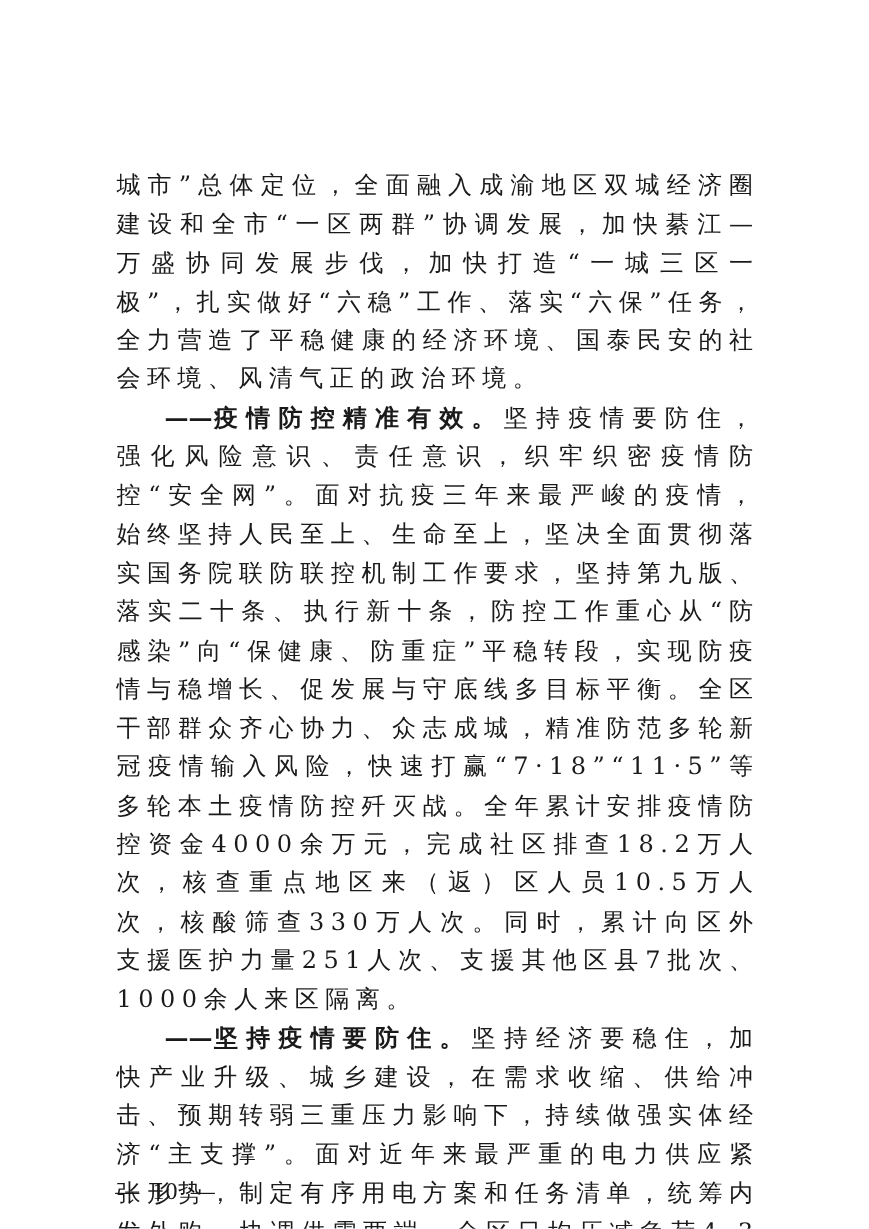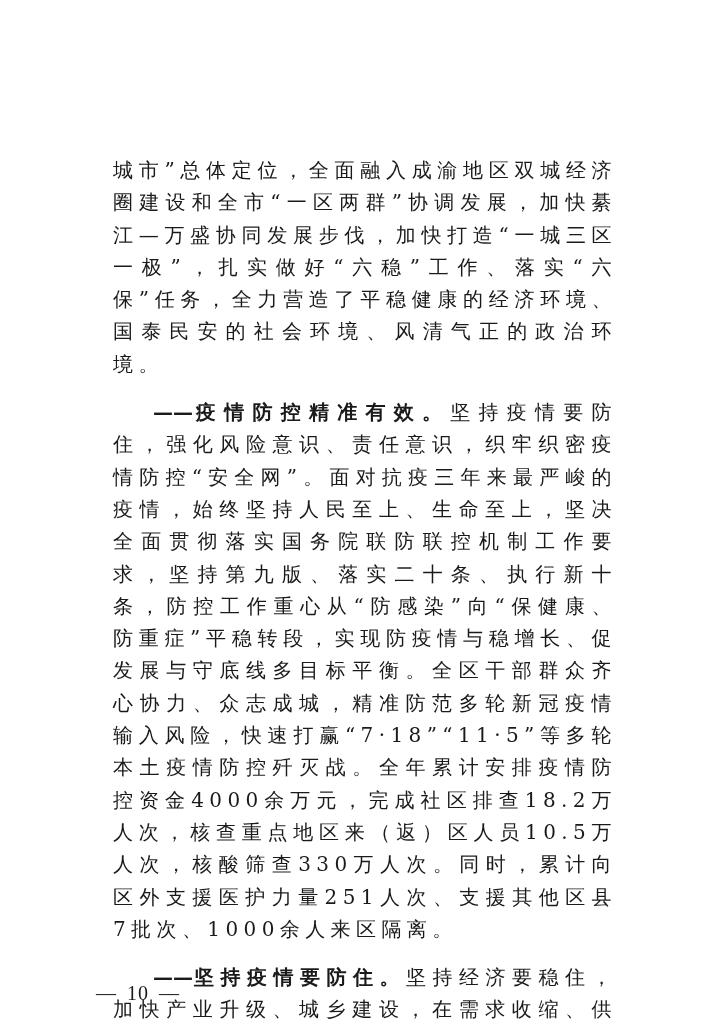--- a/index.html
+++ b/index.html
@@ -15,21 +15,21 @@
       font-family: "DejaVu Serif", "Liberation Serif", serif;
       color: #1a1a1a;
     }
     .page {
       position: absolute;
       left: 97px;
       top: 138px;
       width: 536px;
     }
     .para {
-      margin: 16px;
+      margin: 0;
       font-size: 20px;
       line-height: 32.3px;
       text-align: justify;
       text-justify: inter-character;
       letter-spacing: 5.4px;
       word-break: break-all;
     }
     .para.indent {
       text-indent: 40px;
     }

